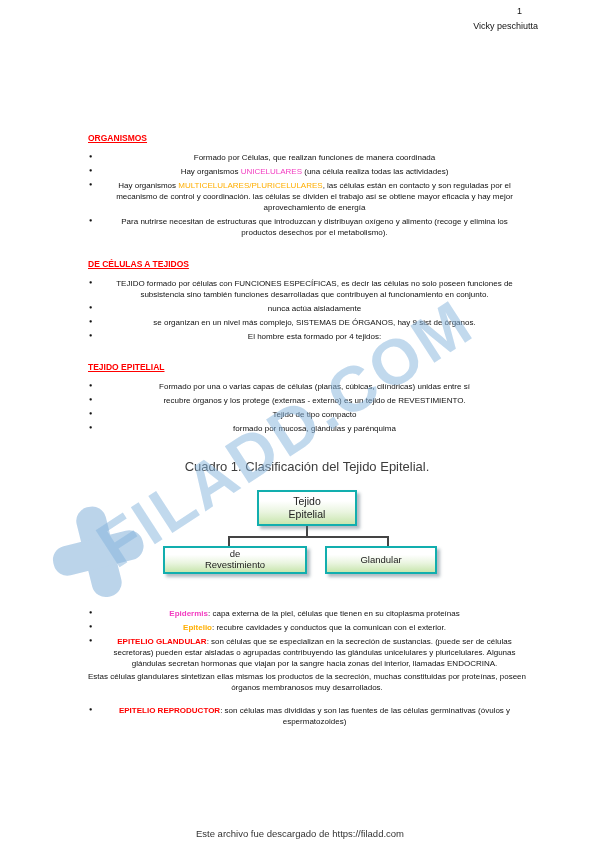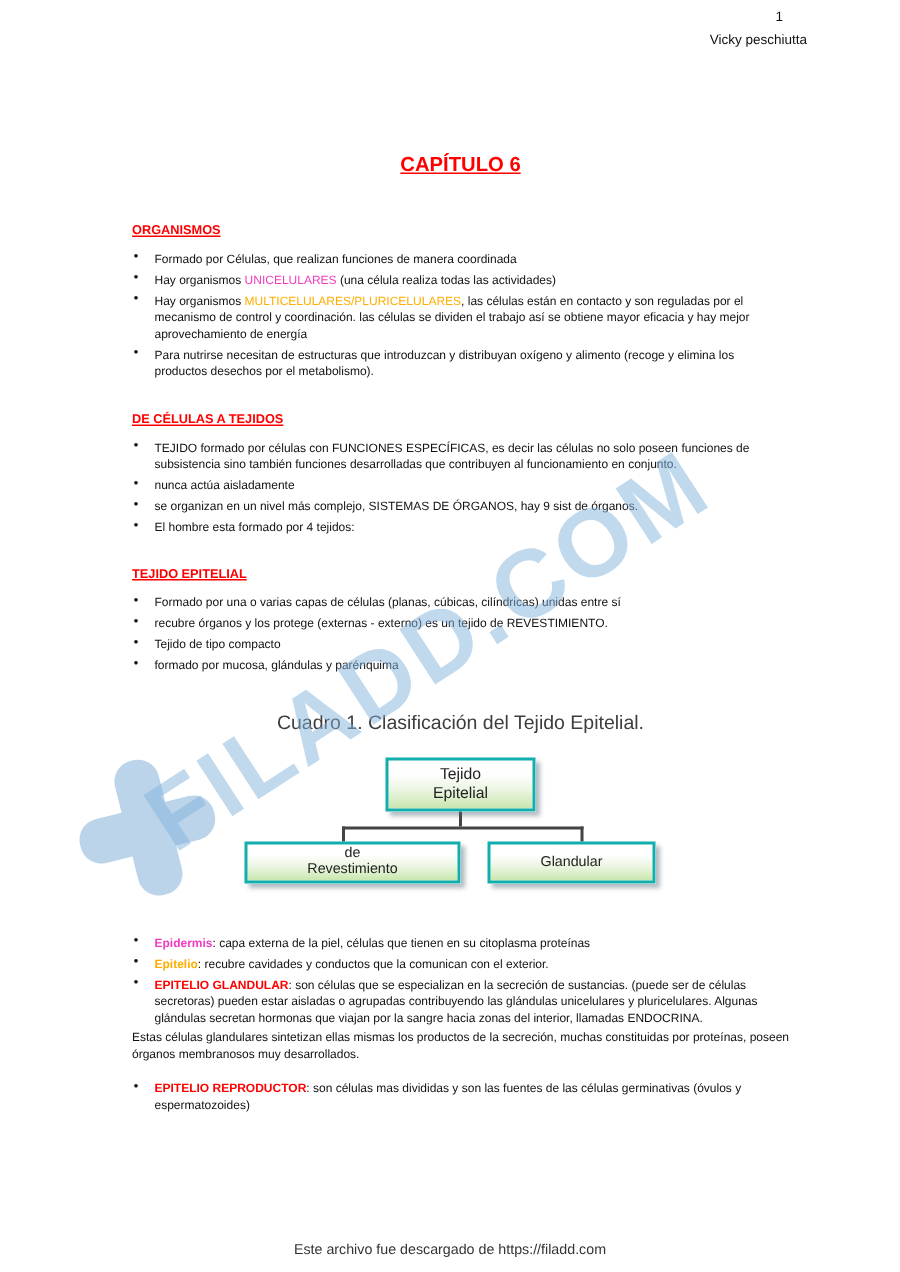--- a/index.html
+++ b/index.html
@@ -57,20 +57,21 @@
     padding: 0;
     list-style: none;
     font-size: 8px;
     line-height: 1.38;
     color: #111;
   }
   ul.bullets li {
     position: relative;
     padding-left: 15px;
     margin-bottom: 3px;
+    text-align: center;
   }
   ul.bullets li::before {
     content: "●";
     position: absolute;
     left: 1px;
     top: 1px;
     font-size: 5.5px;
     color: #111;
   }
   .hl-pink   { color: #f23cc0; }
@@ -176,21 +177,20 @@
 
 <div class="page">
 
   <div class="header">
     <span class="page-number">1</span>
     <span class="author">Vicky peschiutta</span>
   </div>
 
   <div class="content">
 
-    <h1 class="doc-title">CAPÍTULO 6</h1>
 
     <h2 class="section-heading heading-organismos">ORGANISMOS</h2>
     <ul class="bullets">
       <li>Formado por Células, que realizan funciones de manera coordinada</li>
       <li>
         <span>Hay organismos </span><span class="hl-pink">UNICELULARES</span><span> (una célula realiza todas las actividades)</span>
       </li>
       <li>
         <span>Hay organismos </span><span class="hl-orange">MULTICELULARES/PLURICELULARES</span><span>, las células están en contacto y son reguladas por el mecanismo de control y coordinación. las células se dividen el trabajo así se obtiene mayor eficacia y hay mejor aprovechamiento de energía</span>
       </li>

